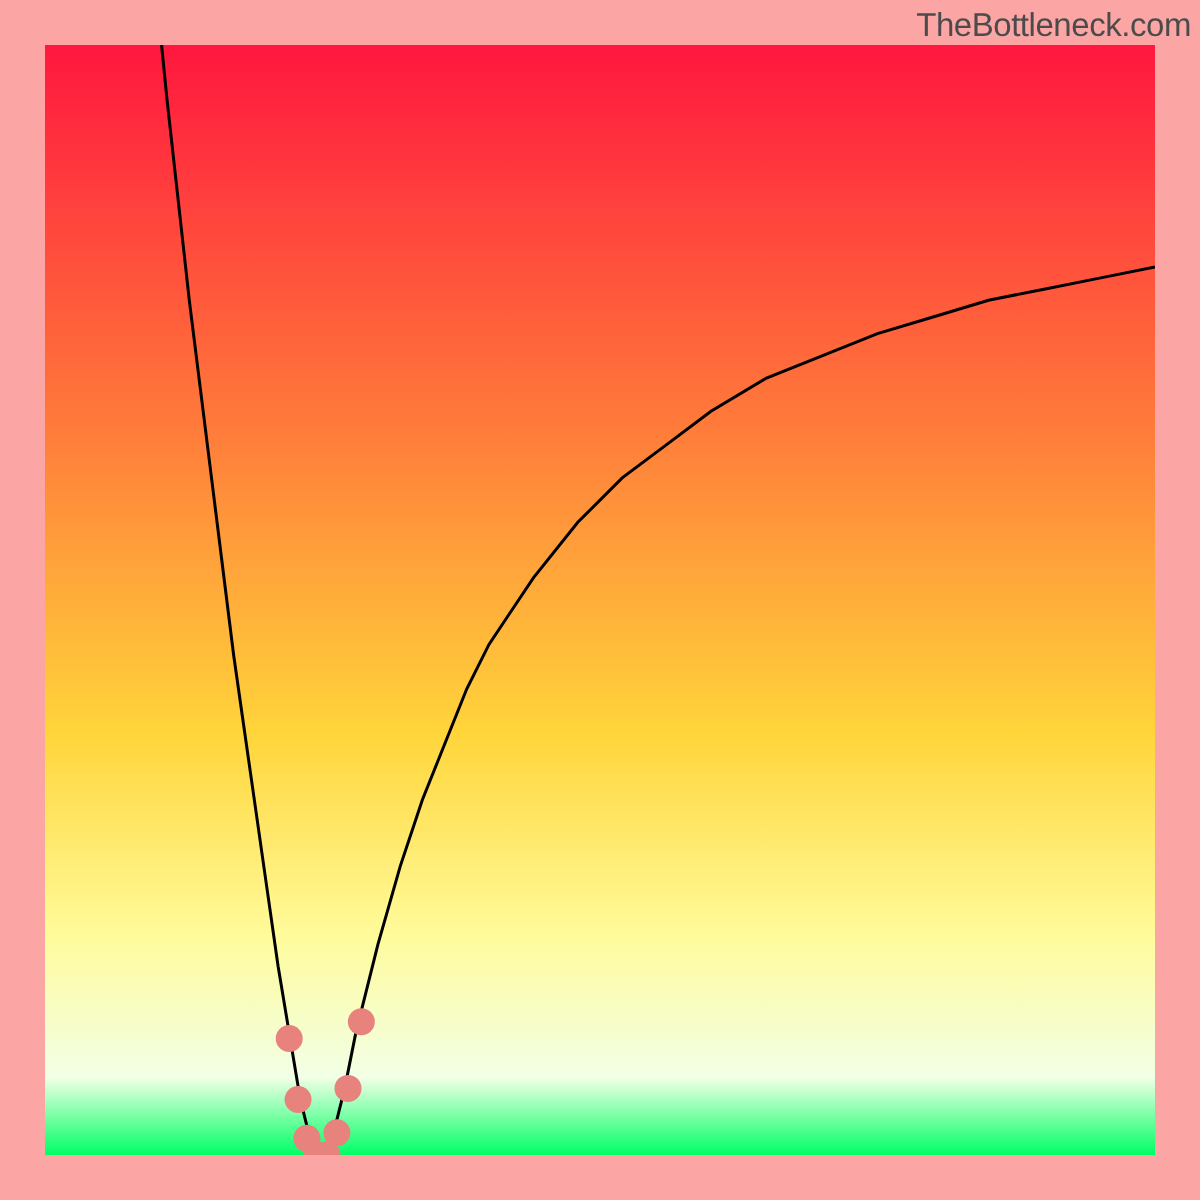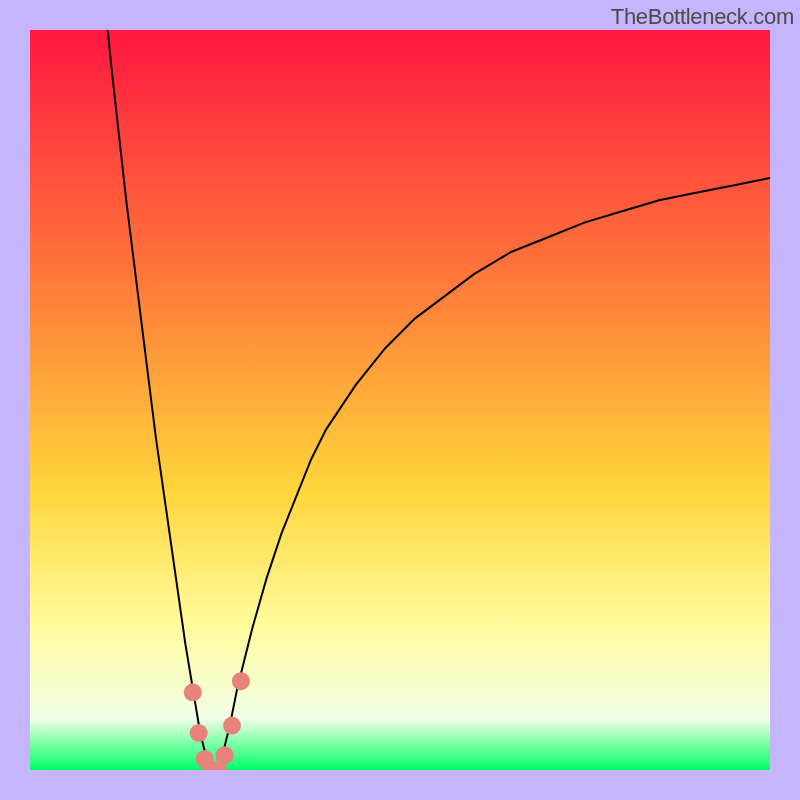--- a/index.html
+++ b/index.html
@@ -6,21 +6,21 @@
     margin: 0;
     padding: 0;
     width: 800px;
     height: 800px;
     overflow: hidden;
     font-family: Arial, Helvetica, sans-serif;
   }
   .frame {
     width: 800px;
     height: 800px;
-    background: #c4b5fd;
+    background: #fca5a5;
     position: relative;
   }
   .plot-area {
     position: absolute;
     left: 30px;
     top: 30px;
     width: 740px;
     height: 740px;
   }
   svg.gradient {

